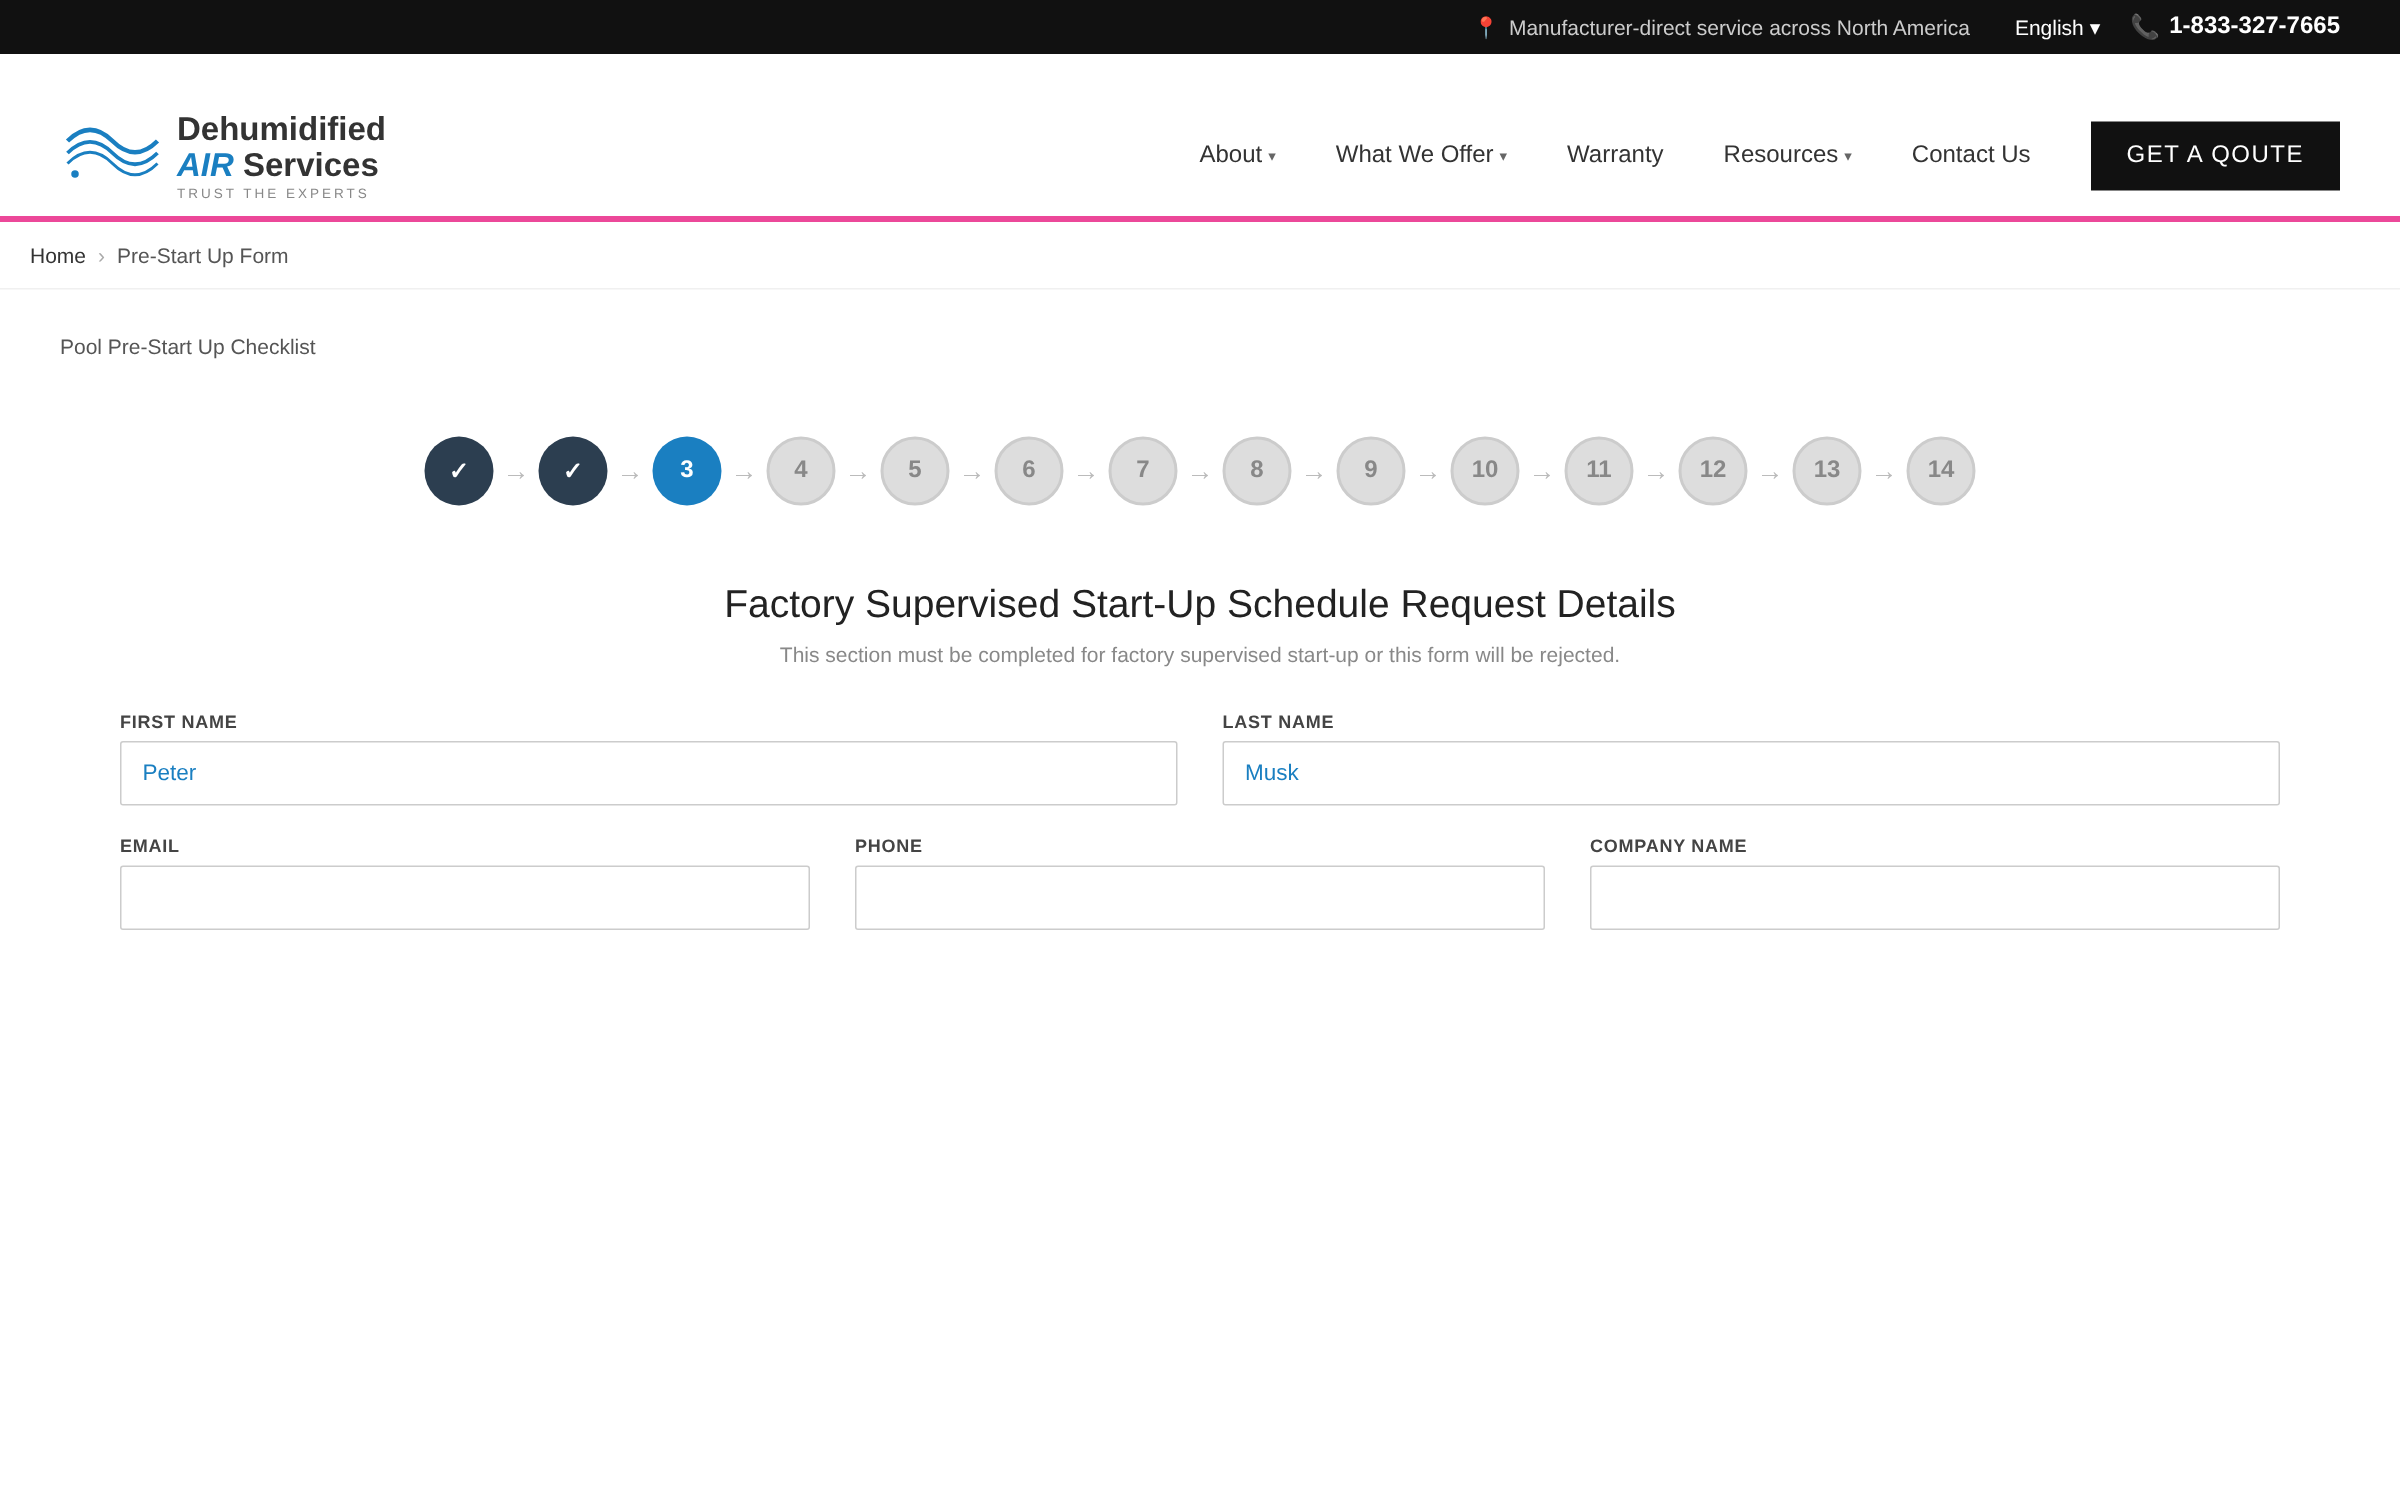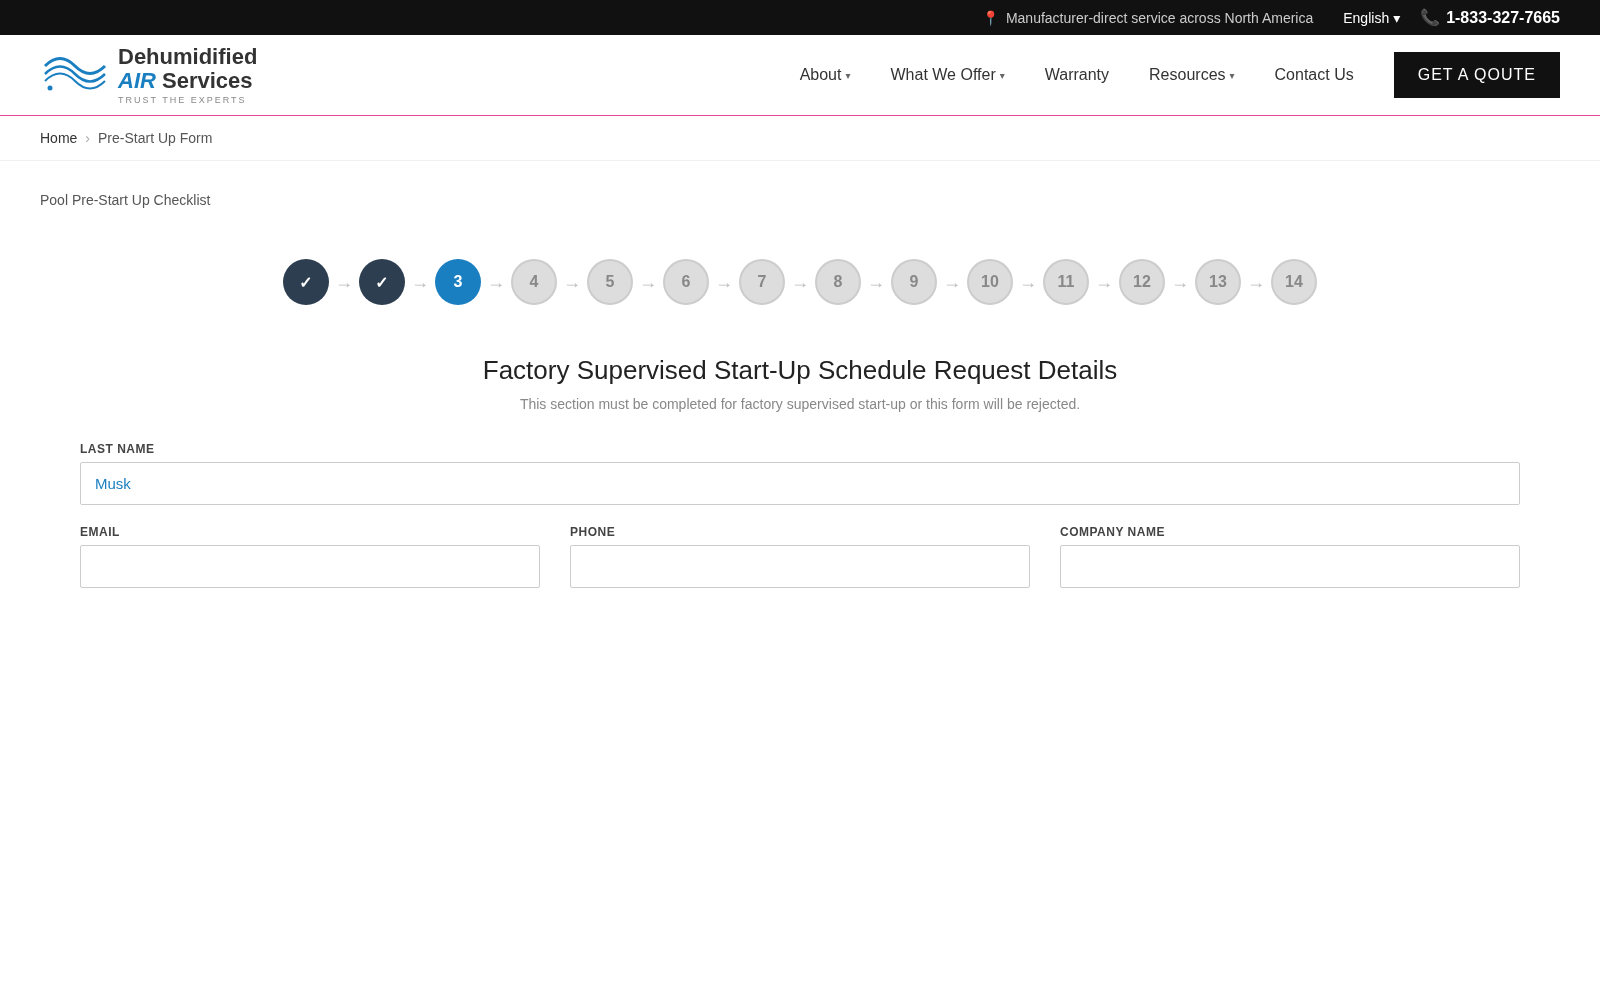--- a/index.html
+++ b/index.html
@@ -41,22 +41,23 @@
       color: #fff;
       font-weight: bold;
       font-size: 16px;
     }
 
     
     .header {
       display: flex;
       align-items: center;
       padding: 10px 40px;
-      border-bottom: 1px solid #ec4899;
+      border-bottom: 4px solid #ec4899;
       background: #fff;
+      margin-top: 28px;
     }
     .logo-area {
       display: flex;
       align-items: center;
       gap: 0;
       margin-right: auto;
     }
     .logo-text {
       font-size: 22px;
       font-weight: bold;
@@ -102,21 +103,21 @@
       font-size: 16px;
       font-weight: normal;
       border: none;
       cursor: pointer;
       margin-left: 20px;
       letter-spacing: 1px;
     }
 
     
     .breadcrumb {
-      padding: 14px 40px;
+      padding: 14px 20px;
       font-size: 14px;
       color: #555;
       display: flex;
       align-items: center;
       gap: 8px;
       border-bottom: 1px solid #f0f0f0;
     }
     .breadcrumb a { color: #333; text-decoration: none; }
     .breadcrumb .sep { color: #aaa; }
 
@@ -354,20 +355,24 @@
       <span>14</span>
     </div>
 </div>
 
 <div class="form-section">
   <h2 class="form-title">Factory Supervised Start-Up Schedule Request Details</h2>
   <p class="form-subtitle">This section must be completed for factory supervised start-up or this form will be rejected.</p>
 
   <div class="form-row">
     <div class="form-group">
+      <label>FIRST NAME</label>
+      <input type="text" value="Peter" style="">
+    </div>
+    <div class="form-group">
       <label>LAST NAME</label>
       <input type="text" value="Musk" style="">
     </div>
   </div>
 
   <div class="form-row">
     <div class="form-group">
       <label>EMAIL</label>
       <input type="email" style="">
     </div>

